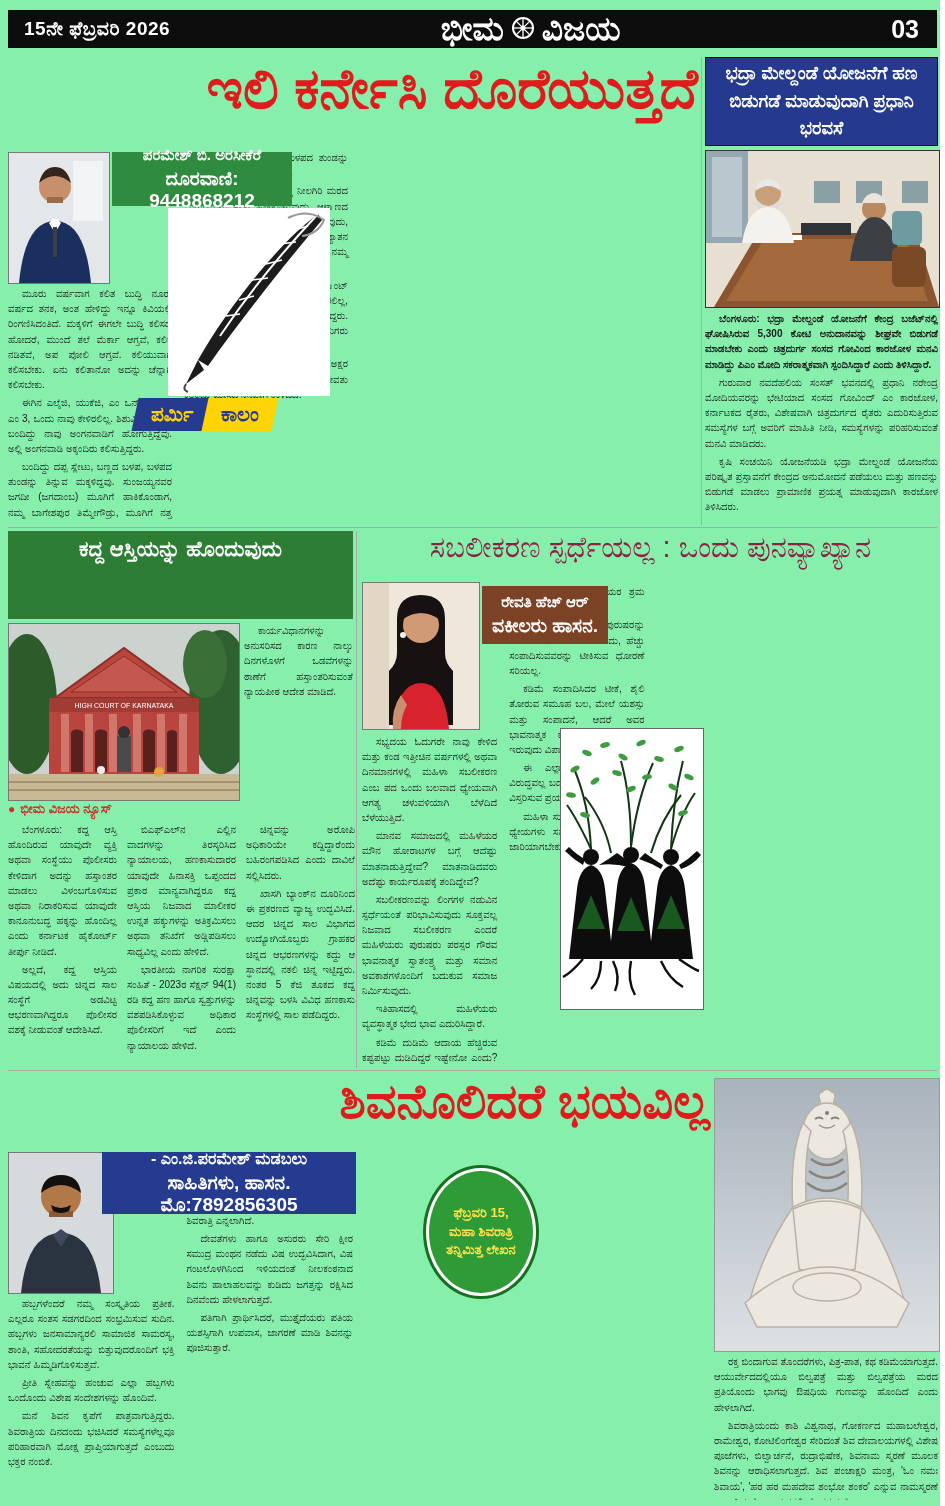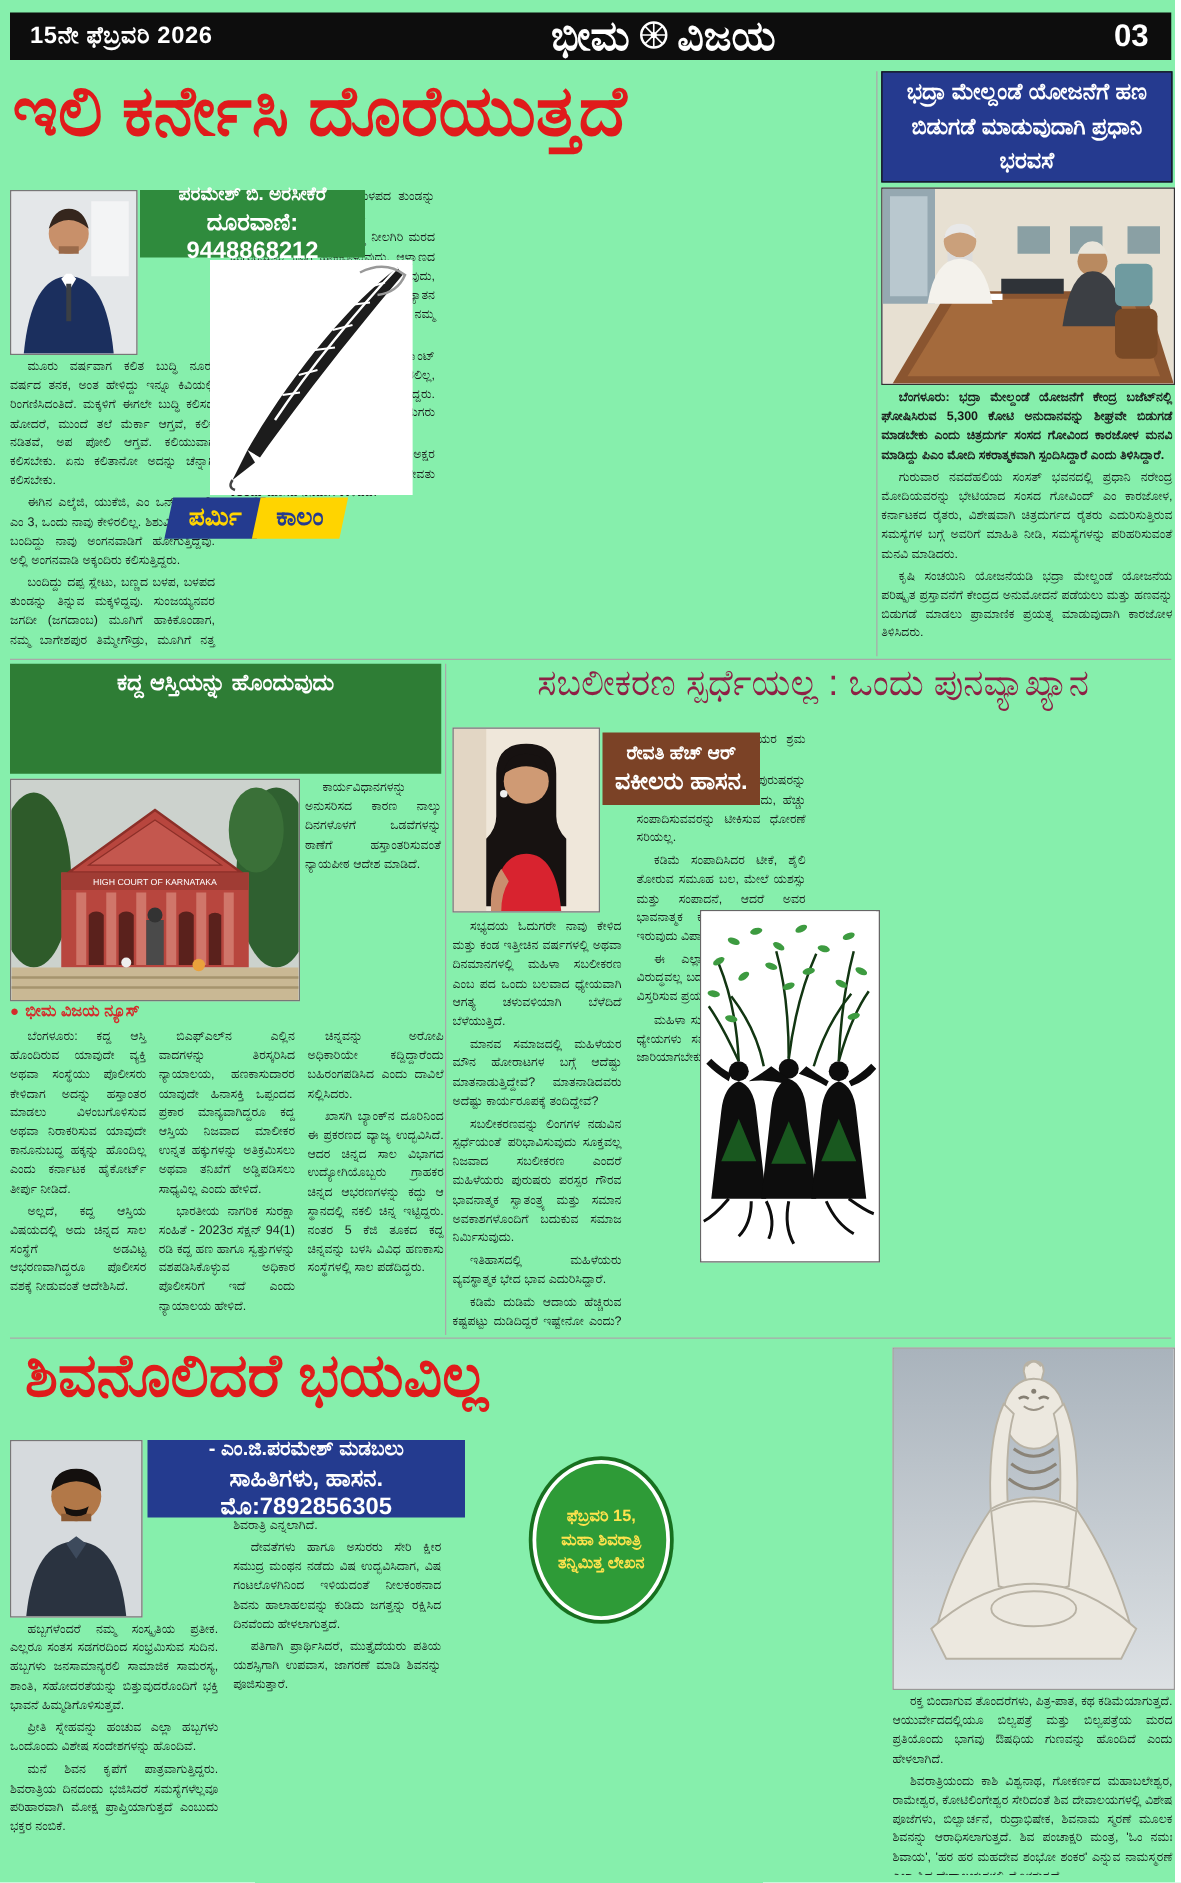--- a/index.html
+++ b/index.html
@@ -5,21 +5,21 @@
   html,body{margin:0;padding:0;background:#fff;}
   #page{position:relative;width:940px;height:1506px;background:#86efac;overflow:hidden;
         font-family:"Liberation Sans","DejaVu Sans",sans-serif;color:#1a1a1a;}
   .abs{position:absolute;}
   
   .masthead{background:#0d0d0d;color:#fff;display:flex;align-items:center;justify-content:space-between;}
   .mh-date{font-size:19px;font-weight:bold;padding-left:16px;letter-spacing:.5px;}
   .mh-title{font-size:33px;font-weight:bold;display:flex;align-items:center;gap:7px;}
   .mh-page{font-size:25px;font-weight:bold;padding-right:18px;}
   
-  .hl-red{color:#e01b1b;font-weight:800;text-align:left;line-height:1.1;}
+  .hl-red{color:#e01b1b;font-weight:800;text-align:right;line-height:1.1;}
   .box-blue{background:#253a8f;border:1px solid #111;color:#fff;font-weight:bold;text-align:center;}
   .box-green{background:#2e7d35;color:#fff;font-weight:bold;text-align:center;}
   .hl-maroon{color:#8e2045;font-weight:400;text-align:center;}
   
   .authbox{color:#fff;font-weight:bold;text-align:center;display:flex;flex-direction:column;justify-content:center;gap:4px;}
   .authbox .l1{font-size:15px;}
   .authbox .l2{font-size:19px;}
   
   .cols{column-gap:12px;column-fill:auto;overflow:hidden;}
   .bodytx{font-size:10px;line-height:1.52;text-align:justify;}
@@ -139,21 +139,21 @@
   </div>
 
   <div class="abs bodytx" style="left:705px;top:311px;width:233px;height:214px;overflow:hidden;">
     <p class="lead">ಬೆಂಗಳೂರು: ಭದ್ರಾ ಮೇಲ್ದಂಡೆ ಯೋಜನೆಗೆ ಕೇಂದ್ರ ಬಜೆಟ್‌ನಲ್ಲಿ ಘೋಷಿಸಿರುವ 5,300 ಕೋಟಿ ಅನುದಾನವನ್ನು ಶೀಘ್ರವೇ ಬಿಡುಗಡೆ ಮಾಡಬೇಕು ಎಂದು ಚಿತ್ರದುರ್ಗ ಸಂಸದ ಗೋವಿಂದ ಕಾರಜೋಳ ಮನವಿ ಮಾಡಿದ್ದು ಪಿಎಂ ಮೋದಿ ಸಕರಾತ್ಮಕವಾಗಿ ಸ್ಪಂದಿಸಿದ್ದಾರೆ ಎಂದು ತಿಳಿಸಿದ್ದಾರೆ.</p>
     <p>ಗುರುವಾರ ನವದೆಹಲಿಯ ಸಂಸತ್ ಭವನದಲ್ಲಿ ಪ್ರಧಾನಿ ನರೇಂದ್ರ ಮೋದಿಯವರನ್ನು ಭೇಟಿಯಾದ ಸಂಸದ ಗೋವಿಂದ್ ಎಂ ಕಾರಜೋಳ, ಕರ್ನಾಟಕದ ರೈತರು, ವಿಶೇಷವಾಗಿ ಚಿತ್ರದುರ್ಗದ ರೈತರು ಎದುರಿಸುತ್ತಿರುವ ಸಮಸ್ಯೆಗಳ ಬಗ್ಗೆ ಅವರಿಗೆ ಮಾಹಿತಿ ನೀಡಿ, ಸಮಸ್ಯೆಗಳನ್ನು ಪರಿಹರಿಸುವಂತೆ ಮನವಿ ಮಾಡಿದರು.</p>
     <p>ಕೃಷಿ ಸಂಚಯಿನಿ ಯೋಜನೆಯಡಿ ಭದ್ರಾ ಮೇಲ್ದಂಡೆ ಯೋಜನೆಯ ಪರಿಷ್ಕೃತ ಪ್ರಸ್ತಾವನೆಗೆ ಕೇಂದ್ರದ ಅನುಮೋದನೆ ಪಡೆಯಲು ಮತ್ತು ಹಣವನ್ನು ಬಿಡುಗಡೆ ಮಾಡಲು ಪ್ರಾಮಾಣಿಕ ಪ್ರಯತ್ನ ಮಾಡುವುದಾಗಿ ಕಾರಜೋಳ ತಿಳಿಸಿದರು.</p>
   </div>
 
   <div class="abs hline" style="left:8px;top:527px;width:929px;"></div>
 
-  <div class="abs box-green" style="left:8px;top:531px;width:345px;height:88px;font-size:18px;line-height:1.72;">
+  <div class="abs box-green" style="left:8px;top:531px;width:345px;height:88px;font-size:21px;line-height:1.72;">
     <div>ಕದ್ದ ಆಸ್ತಿಯನ್ನು ಹೊಂದುವುದು</div>
   </div>
 
   <div class="abs photo" style="left:8px;top:623px;width:230px;height:176px;">
     <svg width="230" height="176" viewBox="0 0 230 176">
         <rect width="230" height="176" fill="#ccd2cd"></rect>
         <ellipse cx="18" cy="80" rx="30" ry="70" fill="#2e5b2a"></ellipse>
         <ellipse cx="212" cy="78" rx="32" ry="72" fill="#2f6030"></ellipse>
         <ellipse cx="196" cy="40" rx="22" ry="34" fill="#3a7038"></ellipse>
         <rect x="40" y="74" width="150" height="76" fill="#b8463e"></rect>
@@ -314,21 +314,21 @@
     <svg width="104" height="140" viewBox="0 0 104 140">
         <rect width="104" height="140" fill="#d6dadd"></rect>
         <circle cx="52" cy="44" r="20" fill="#b27848"></circle>
         <path d="M32 40 q2 -18 20 -18 q18 0 20 18 q-10 -8 -20 -8 q-10 0 -20 8z" fill="#14100e"></path>
         <rect x="40" y="58" width="24" height="6" fill="#8a5a34"></rect>
         <path d="M42 52 q10 6 20 0 l-2 6 q-8 4 -16 0z" fill="#14100e"></path>
         <path d="M12 140 q6 -60 40 -60 q34 0 40 60z" fill="#2a3340"></path>
         <path d="M44 82 l8 12 l8 -12 l-8 -6z" fill="#3d4a5c"></path>
       </svg>
   </div>
-  <div class="abs authbox" style="left:118px;top:1152px;width:254px;height:62px;background:#243b8f;z-index:2;">
+  <div class="abs authbox" style="left:102px;top:1152px;width:254px;height:62px;background:#243b8f;z-index:2;">
     <span class="l1" style="font-size:16px;">- ಎಂ.ಜಿ.ಪರಮೇಶ್ ಮಡಬಲು</span>
     <span class="l2">ಸಾಹಿತಿಗಳು, ಹಾಸನ. ಮೊ:7892856305</span>
   </div>
 
   <div class="abs circle-badge" style="left:426px;top:1168px;width:104px;height:122px;z-index:3;">
     <span>ಫೆಬ್ರವರಿ 15,</span>
     <span>ಮಹಾ ಶಿವರಾತ್ರಿ</span>
     <span>ತನ್ನಿಮಿತ್ತ ಲೇಖನ</span>
   </div>
 

